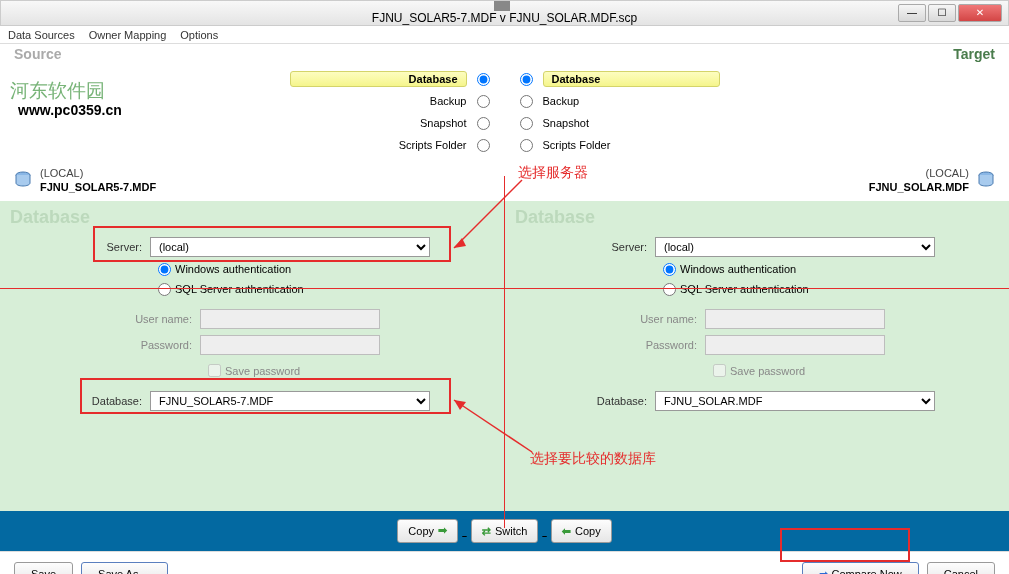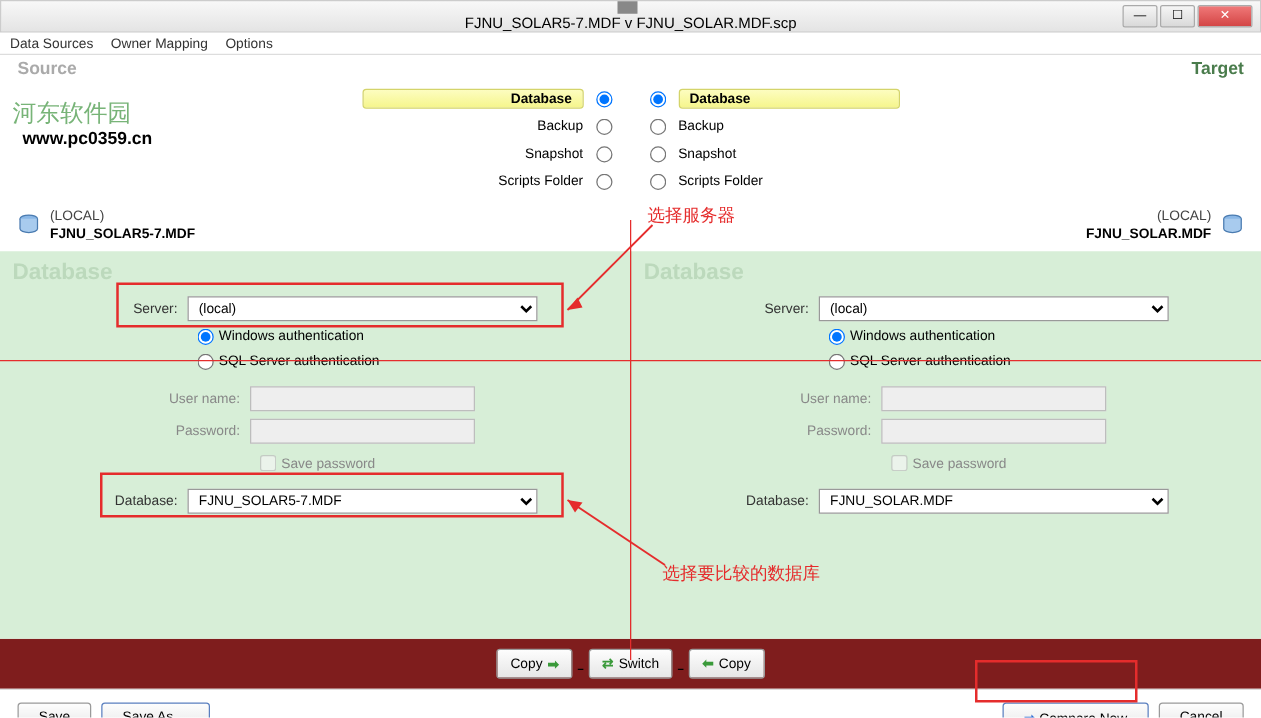--- a/index.html
+++ b/index.html
@@ -52,21 +52,21 @@
 .form-row input[type=text], .form-row input[type=password], .form-row select { height: 20px; font-size: 11px; border: 1px solid #999; padding: 0 4px; }
 .form-row select { width: 280px; background: #fff; }
 .form-row input[type=text], .form-row input[type=password] { width: 180px; background: #eee; border-color: #bdbdbd; }
 .radio-auth { margin-left: 118px; display: flex; align-items: flex-start; gap: 4px; font-size: 11px; height: 20px; }
 .chk-row { margin-left: 168px; display: flex; align-items: center; gap: 4px; font-size: 11px; color: #888; height: 20px; }
 
 .highlight-red { border: 2px solid #e52c2c; position: absolute; pointer-events: none; }
 .ann-text { position: absolute; color: #e52c2c; font-size: 14px; pointer-events: none; }
 .ann-arrow { position: absolute; pointer-events: none; }
 
-.mid-buttons { text-align: center; padding: 8px 0; background: #7f1d1d; text-decoration: underline; }
+.mid-buttons { text-align: center; padding: 8px 0; background: #0369a1; text-decoration: underline; }
 .mid-buttons button { height: 24px; font-size: 11px; padding: 0 10px; margin: 0 4px; background: linear-gradient(#fdfdfd,#e6e6e6); border: 1px solid #9a9a9a; border-radius: 3px; cursor: pointer; display: inline-flex; align-items: center; gap: 4px; }
 .arr-small { color: #3a9a3a; font-weight: bold; }
 
 .bottom-bar { display: flex; padding: 10px 14px; gap: 8px; align-items: center; border-top: 1px solid #ddd; }
 .bottom-bar button { height: 24px; font-size: 11px; padding: 0 16px; background: linear-gradient(#fdfdfd,#e6e6e6); border: 1px solid #9a9a9a; border-radius: 3px; cursor: pointer; }
 .bottom-bar .spacer { flex: 1; }
 .btn-primary { border: 1px solid #5a7fbf !important; }
 .btn-primary .arr-small { color: #2a6ad4; }
 
 hr.red-h { position:absolute; left:0; right:0; top:288px; border:0; border-top:1px solid #e52c2c; }

